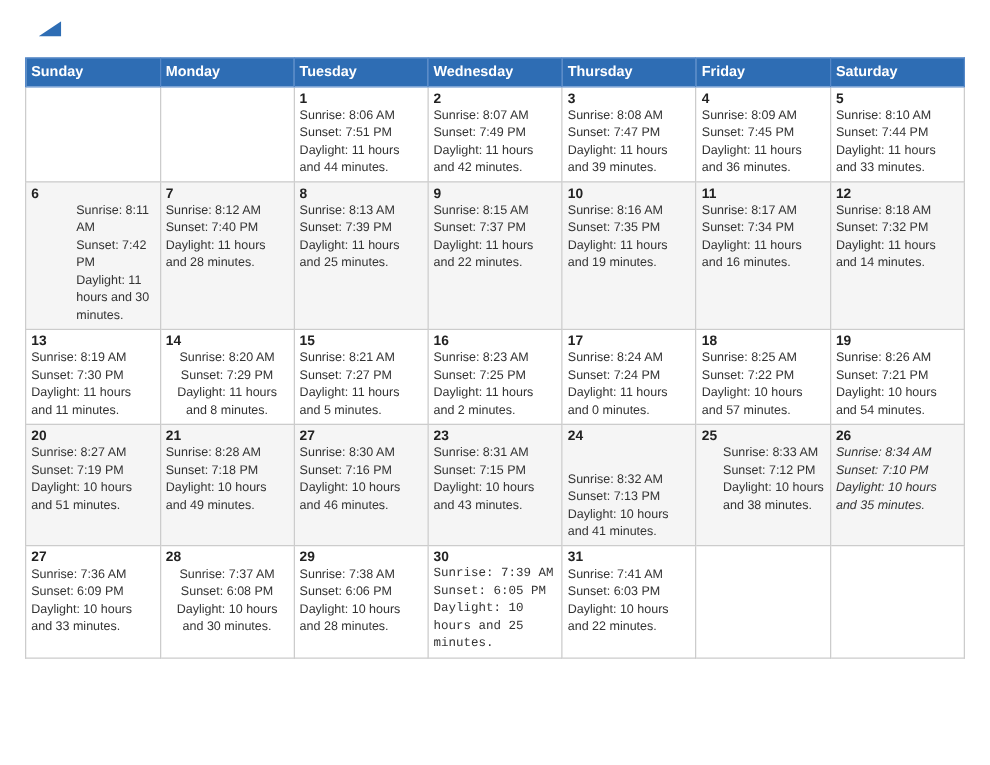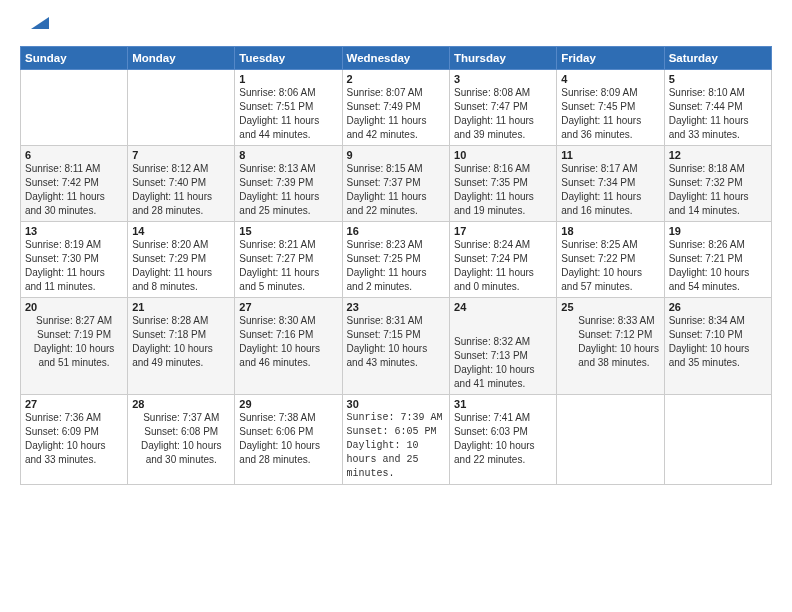--- a/index.html
+++ b/index.html
@@ -159,21 +159,21 @@
           <td>
             <span class="day-number">5</span>
             <div class="day-info" style="white-space: pre-line;">Sunrise: 8:10 AM
 Sunset: 7:44 PM
 Daylight: 11 hours and 33 minutes.</div>
           </td>
         </tr>
         <tr>
           <td>
             <span class="day-number">6</span>
-            <div class="day-info" style="white-space: pre-line;">Sunrise: 8:11 AM
+            <div class="day-info" style="white-space: pre-line; margin-left: 36px;">Sunrise: 8:11 AM
 Sunset: 7:42 PM
 Daylight: 11 hours and 30 minutes.</div>
           </td>
           <td>
             <span class="day-number">7</span>
             <div class="day-info" style="white-space: pre-line;">Sunrise: 8:12 AM
 Sunset: 7:40 PM
 Daylight: 11 hours and 28 minutes.</div>
           </td>
           <td>
@@ -209,21 +209,21 @@
         </tr>
         <tr>
           <td>
             <span class="day-number">13</span>
             <div class="day-info" style="white-space: pre-line;">Sunrise: 8:19 AM
 Sunset: 7:30 PM
 Daylight: 11 hours and 11 minutes.</div>
           </td>
           <td>
             <span class="day-number">14</span>
-            <div class="day-info" style="white-space: pre-line;">Sunrise: 8:20 AM
+            <div class="day-info" style="white-space: pre-line; text-align: center;">Sunrise: 8:20 AM
 Sunset: 7:29 PM
 Daylight: 11 hours and 8 minutes.</div>
           </td>
           <td>
             <span class="day-number">15</span>
             <div class="day-info" style="white-space: pre-line;">Sunrise: 8:21 AM
 Sunset: 7:27 PM
 Daylight: 11 hours and 5 minutes.</div>
           </td>
           <td>
@@ -247,21 +247,21 @@
           <td>
             <span class="day-number">19</span>
             <div class="day-info" style="white-space: pre-line;">Sunrise: 8:26 AM
 Sunset: 7:21 PM
 Daylight: 10 hours and 54 minutes.</div>
           </td>
         </tr>
         <tr>
           <td>
             <span class="day-number">20</span>
-            <div class="day-info" style="white-space: pre-line; text-align: center;">Sunrise: 8:27 AM
+            <div class="day-info" style="white-space: pre-line;">Sunrise: 8:27 AM
 Sunset: 7:19 PM
 Daylight: 10 hours and 51 minutes.</div>
           </td>
           <td>
             <span class="day-number">21</span>
             <div class="day-info" style="white-space: pre-line;">Sunrise: 8:28 AM
 Sunset: 7:18 PM
 Daylight: 10 hours and 49 minutes.</div>
           </td>
           <td>
@@ -283,21 +283,21 @@
 Daylight: 10 hours and 41 minutes.</div>
           </td>
           <td>
             <span class="day-number">25</span>
             <div class="day-info" style="white-space: pre-line; margin-left: 17px;">Sunrise: 8:33 AM
 Sunset: 7:12 PM
 Daylight: 10 hours and 38 minutes.</div>
           </td>
           <td>
             <span class="day-number">26</span>
-            <div class="day-info" style="white-space: pre-line;">Sunrise: 8:34 AM
+            <div class="day-info" style="white-space: pre-line; font-style: italic;">Sunrise: 8:34 AM
 Sunset: 7:10 PM
 Daylight: 10 hours and 35 minutes.</div>
           </td>
         </tr>
         <tr>
           <td>
             <span class="day-number">27</span>
             <div class="day-info" style="white-space: pre-line;">Sunrise: 7:36 AM
 Sunset: 6:09 PM
 Daylight: 10 hours and 33 minutes.</div>

